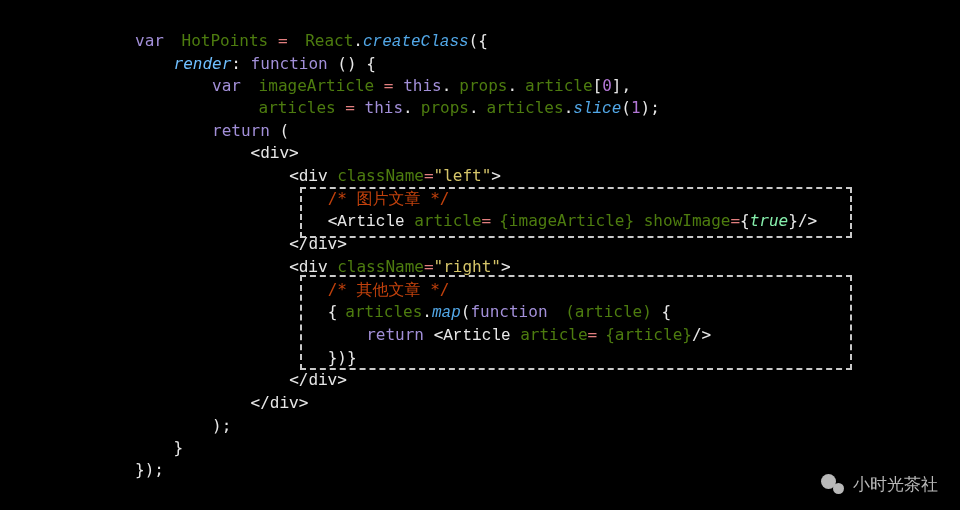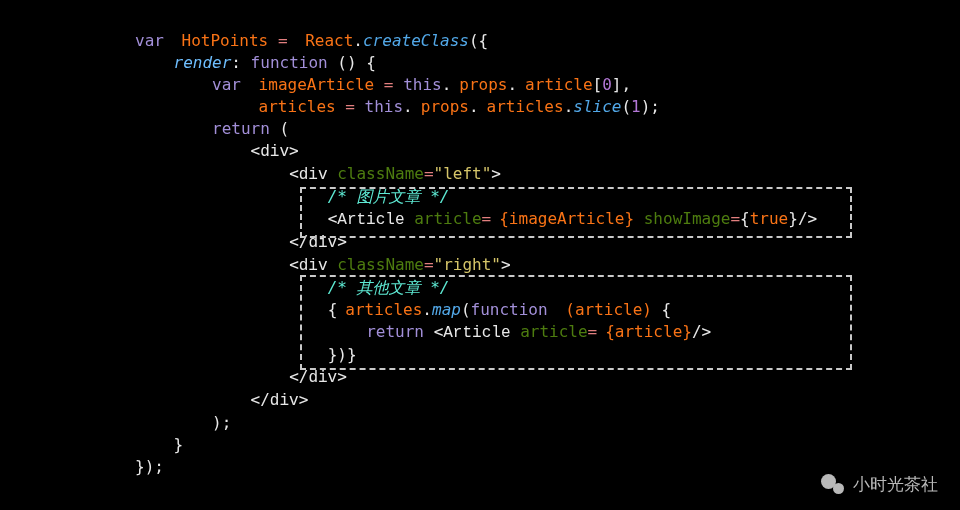--- a/index.html
+++ b/index.html
@@ -15,31 +15,31 @@
     overflow: hidden;
     position: relative;
   }
   .code {
     position: absolute;
     top: 30px;
     left: 135px;
     white-space: pre;
   }
   .kw   { color: #a28fd8; margin-top: 19px; }     
-  .id   { color: #f97316; padding-left: 8px; }
+  .id   { color: #4d7c0f; padding-left: 8px; }
   .fname{ color: #6fbfff; font-style: italic; } 
-  .fn   { color: #52a8e8; font-style: italic; } 
+  .fn   { color: #52a8e8; font-style: italic; font-family: Liberation Mono, monospace; } 
   .pun  { color: #e8e8e8; }
   .op   { color: #e27f7f; }
   .num  { color: #b377d6; }
   .str  { color: #d5c569; }
-  .cmt  { color: #5eead4; font-style: italic; }
+  .cmt  { color: #c2410c; }
   .tag  { color: #e8e8e8; font-family: Liberation Mono, monospace; }
   .attr { color: #4d7c0f; }
-  .true { color: #f97316; }
+  .true { color: #86efac; font-style: italic; }
 
   .dashed-box {
     position: absolute;
     border: 2px dashed #c9c9c9;
     background: transparent;
     pointer-events: none;
   }
   .box1 { left: 300px; top: 187px; width: 548px; height: 47px; }
   .box2 { left: 300px; top: 275px; width: 548px; height: 91px; }
 

